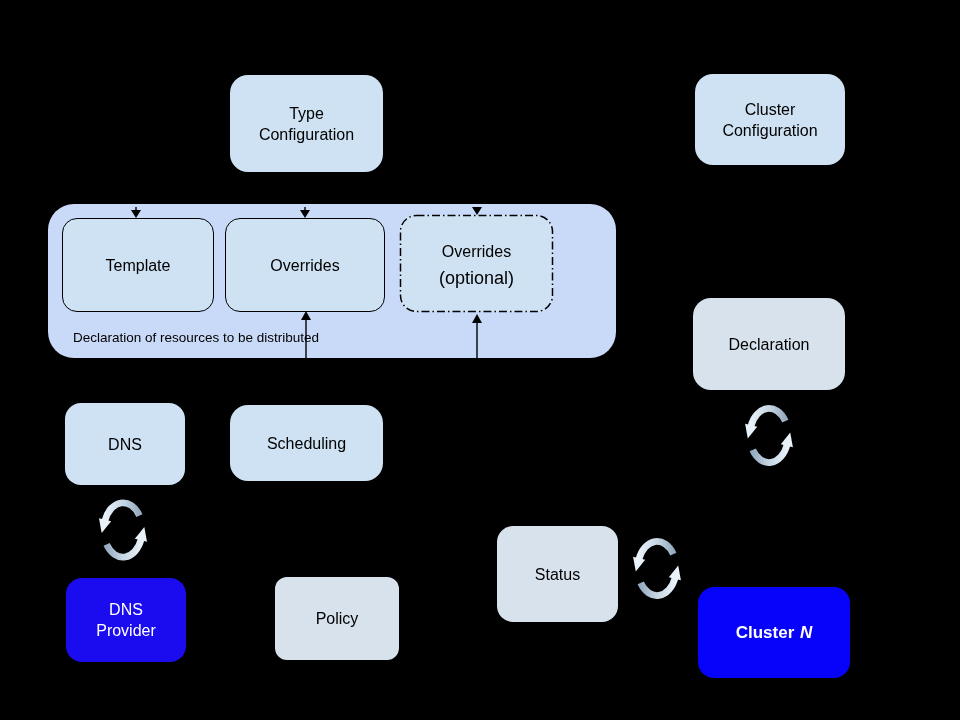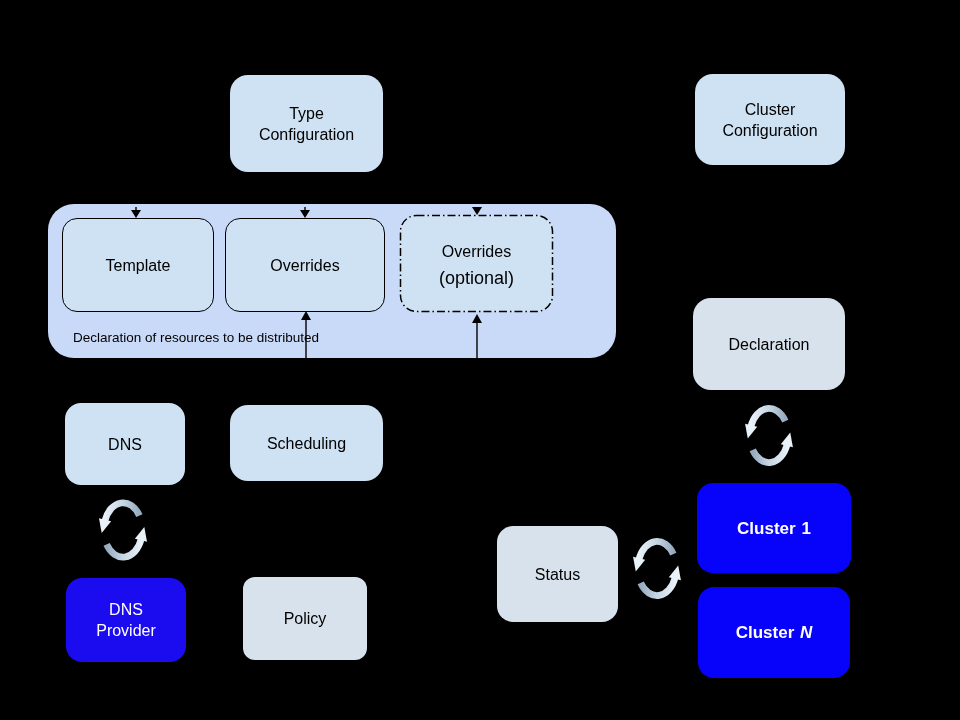--- a/index.html
+++ b/index.html
@@ -11,21 +11,21 @@
   }
   .node{
     position:absolute;display:flex;flex-direction:column;
     align-items:center;justify-content:center;text-align:center;
     font-size:16px;line-height:21px;
   }
   .fill-blue{background:var(--node-fill-light-blue,#cfe2f3);}
   .fill-gray{background:var(--node-fill-light-gray,#d8e2ed);}
   .fill-cluster{background:var(--cluster-fill,#0703fb);color:var(--text-light,#fff);font-weight:bold;font-size:17px;}
   .fill-provider{background:var(--dns-provider-fill,#1b0cf0);color:var(--text-light,#fff);}
-  .r18{border-radius:18px;} .r16{border-radius:16px;} .r12{border-radius:12px;}
+  .r18{border-radius:18px;} .r16{border-radius:16px;} .r12{border-radius:12px;margin-left:32px;}
 
   
   .type-config{left:230px;top:75px;width:153px;height:97px;}
   .cluster-config{left:695px;top:74px;width:150px;height:91px;}
   .group{
     position:absolute;left:48px;top:204px;width:568px;height:154px;
     background:var(--group-fill,#c9daf8);border-radius:26px;
   }
   .template{left:14px;top:14px;width:150px;height:92px;border:1px solid var(--connector,#000);border-radius:15px;}
   .placement{left:177px;top:14px;width:158px;height:92px;border:1px solid var(--connector,#000);border-radius:15px;}
@@ -102,23 +102,20 @@
   <div class="node fill-gray r12 policy">
     <span>Policy</span>
   </div>
 
   <div class="node fill-gray r18 propagation">
     <span>Declaration</span>
   </div>
   <div class="node fill-gray r16 status">
     <span>Status</span>
   </div>
-  <div class="node fill-cluster r16 cluster-1">
-    <span><span>Cluster</span><span class="cluster-id">1</span></span>
-  </div>
   <div class="node fill-cluster r16 cluster-n">
     <span><span>Cluster</span><span class="cluster-id italic">N</span></span>
   </div>
 
   <svg class="overlay" viewBox="0 0 960 720">
     <rect class="dashdot" x="400.5" y="215.5" width="152" height="96" rx="16"></rect>
     <line class="conn dash" x1="136" y1="172" x2="136" y2="211"></line>
     <polygon class="head" points="131,210 141,210 136,218"></polygon>
     <line class="conn dash" x1="305" y1="172" x2="305" y2="211"></line>
     <polygon class="head" points="300,210 310,210 305,218"></polygon>

